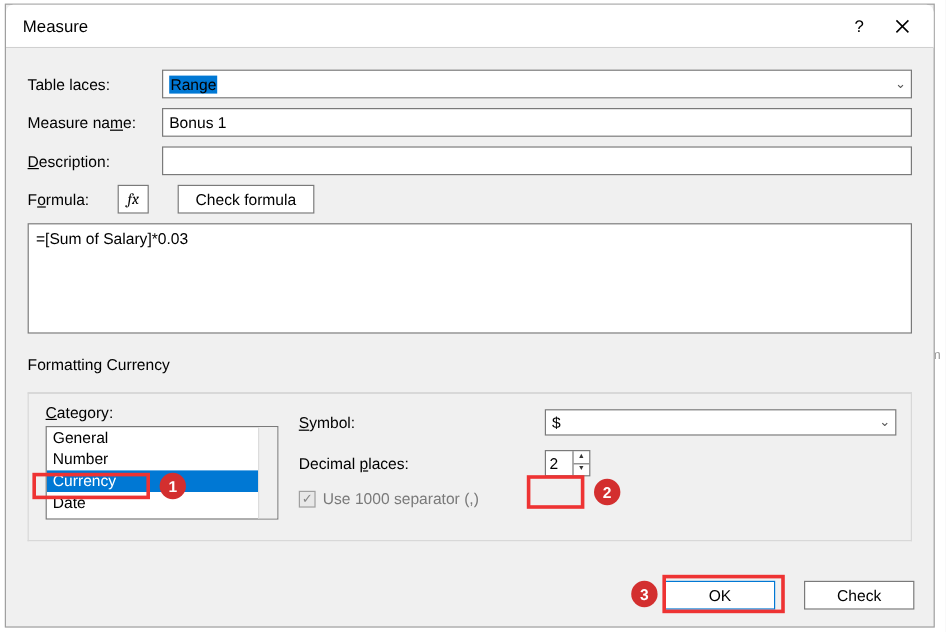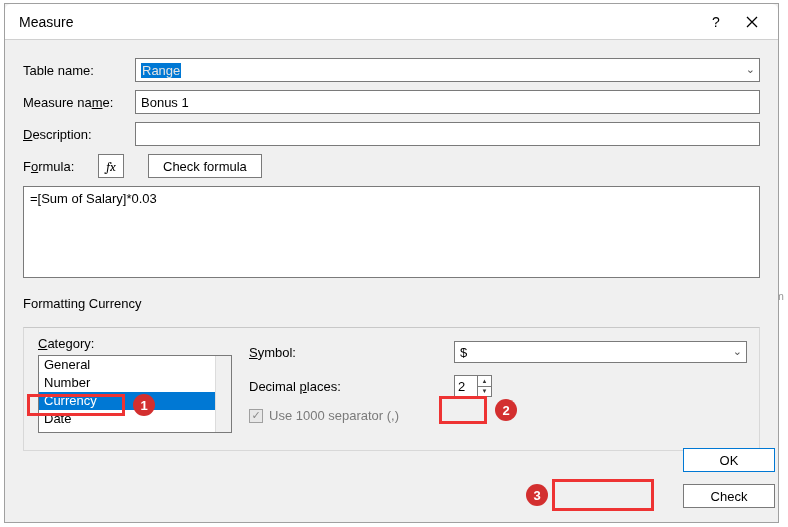--- a/index.html
+++ b/index.html
@@ -71,21 +71,21 @@
       display: flex;
       align-items: center;
       position: relative;
     }
     .combo .chev {
       position: absolute; right: 4px; top: 4px;
       font-size: 11px; color: #555;
     }
     .selected-text {
       background: #0078d4;
-      color: #e5e5e5;
+      color: #000000;
       padding: 0 1px;
     }
     .fxbox {
       width: 26px; height: 24px;
       border: 1px solid #7a7a7a;
       background: #fff;
       display: flex; align-items: center; justify-content: center;
       font-style: italic;
       font-family: Cambria, serif;
       font-size: 13px;
@@ -157,24 +157,23 @@
     }
     .spinner .val { flex:1; text-align: left; padding:0 3px;}
     .spinner .arrows { width: 14px; border-left: 1px solid #7a7a7a; height: 100%; display:flex; flex-direction: column;}
     .spinner .arrows div { flex:1; font-size:6px; display:flex;align-items:center;justify-content:center; color:#333;}
     .spinner .arrows div:first-child{border-bottom:1px solid #7a7a7a;}
     .cb-row { display:flex; align-items:center; font-size:13px; color:#7a7a7a;}
     .cb-row .cb { width:14px;height:14px;border:1px solid #a0a0a0;background:#e8e8e8;margin-right:6px;display:flex;align-items:center;justify-content:center;font-size:11px;color:#888;}
     .btnrow {
       position: absolute;
       bottom: 14px;
-      right: 3px;
-      display: flex;
-      gap: 12px;
-      flex-direction: column;
+      right: 16px;
+      display: flex;
+      gap: 24px;
     }
     .btn {
       width: 92px; height: 24px;
       border: 1px solid #7a7a7a;
       background: #fff;
       font-size: 13px;
       display:flex;align-items:center;justify-content:center;
     }
     .btn.ok { border: 1px solid #0078d4; }
     .callout-box {
@@ -206,21 +205,21 @@
     <div class="close">
       <svg viewBox="0 0 12 12">
           <path d="M1 1 L11 11 M11 1 L1 11" stroke="#000" stroke-width="1.3"></path>
         </svg>
     </div>
   </div>
 
   <div class="body">
 
     <div class="row">
-      <label class="field-label noline"><span class="u" style="text-decoration:none;">Table name:</span></label>
+      <label class="field-label noline"><span class="u" style="text-decoration:none;">Table laces:</span></label>
       <div class="combo">
         <span class="selected-text">Range</span>
         <span class="chev">⌄</span>
       </div>
     </div>
 
     <div class="row">
       <label class="field-label noline"><span style="text-decoration:none">Measure na<span style="text-decoration:underline">m</span>e:</span></label>
       <div class="textbox">
         <span>Bonus 1</span>

